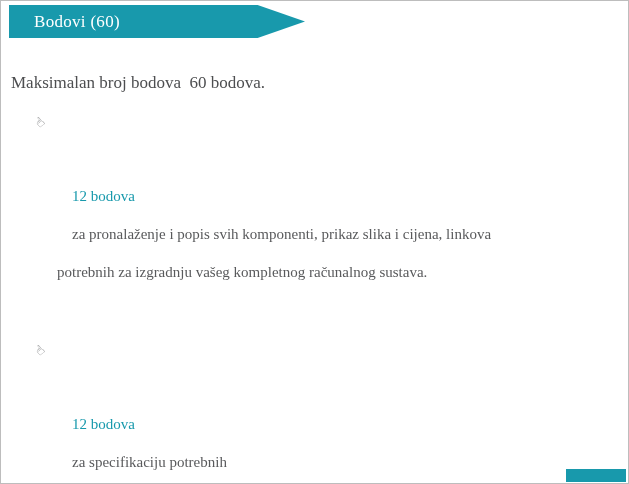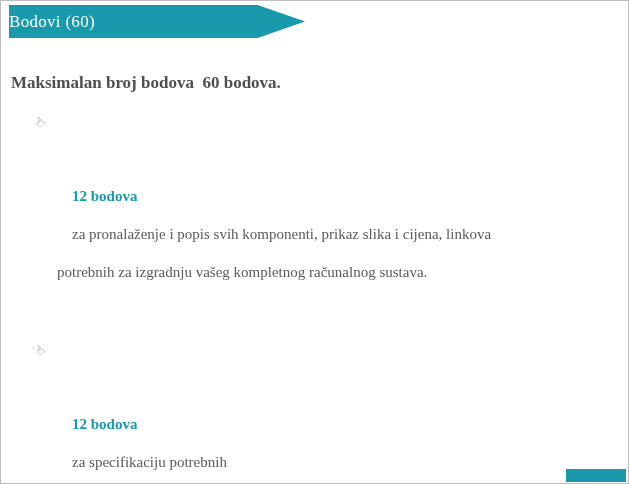--- a/index.html
+++ b/index.html
@@ -14,26 +14,27 @@
   }
   
   .banner {
     position:absolute; left:8px; top:4px;
     width:296px; height:33px;
     box-sizing:border-box;
     background:var(--accent,#1899AC);
     clip-path:polygon(0 0, 84% 0, 100% 50%, 84% 100%, 0 100%);
     color:var(--banner-text,#ffffff);
     font-size:17px; line-height:33px;
+    padding-left:25px;
     letter-spacing:0.3px;
   }
   
   .intro {
     position:absolute; left:10px; top:72px;
-    font-size:17px; font-weight:bold;
+    font-size:17px; font-weight:normal;
     color:var(--heading-text,#4D4E50);
     white-space:pre-wrap;
   }
   
   .list {
     position:absolute; left:0; top:100px;
     width:629px;
   }
   .item {
     position:relative;
@@ -46,21 +47,21 @@
   }
   .bullet {
     position:absolute; left:34px; top:0;
     width:16px; line-height:38px;
     font-family:"DejaVu Sans",sans-serif;
     font-size:13px;
     color:#6E6F72;
     transform:rotate(-42deg);
   }
   .points {
-    font-weight:bold;
+    font-weight:normal;
     color:var(--accent,#1899AC);
     text-align:center;
   }
   
   .corner-accent {
     position:absolute; right:2px; bottom:1px;
     width:60px; height:13px;
     background:var(--accent,#1899AC);
   }
 </style>

